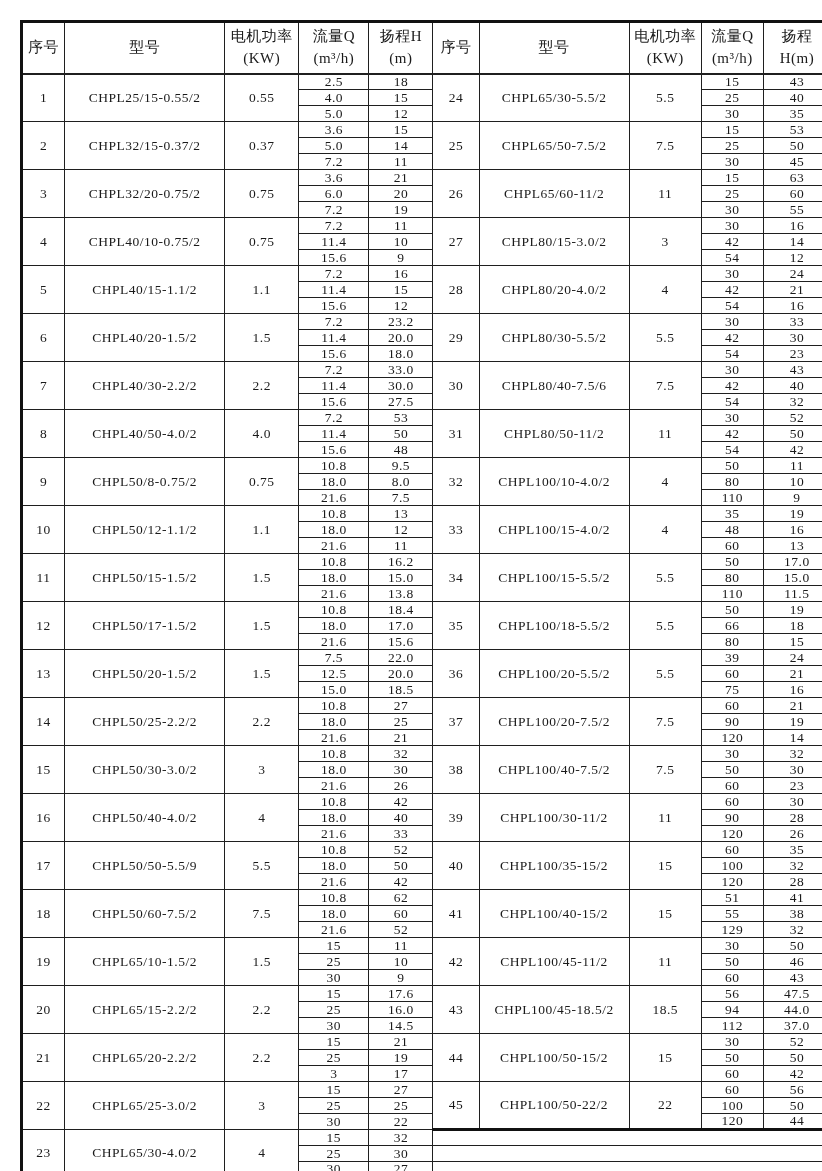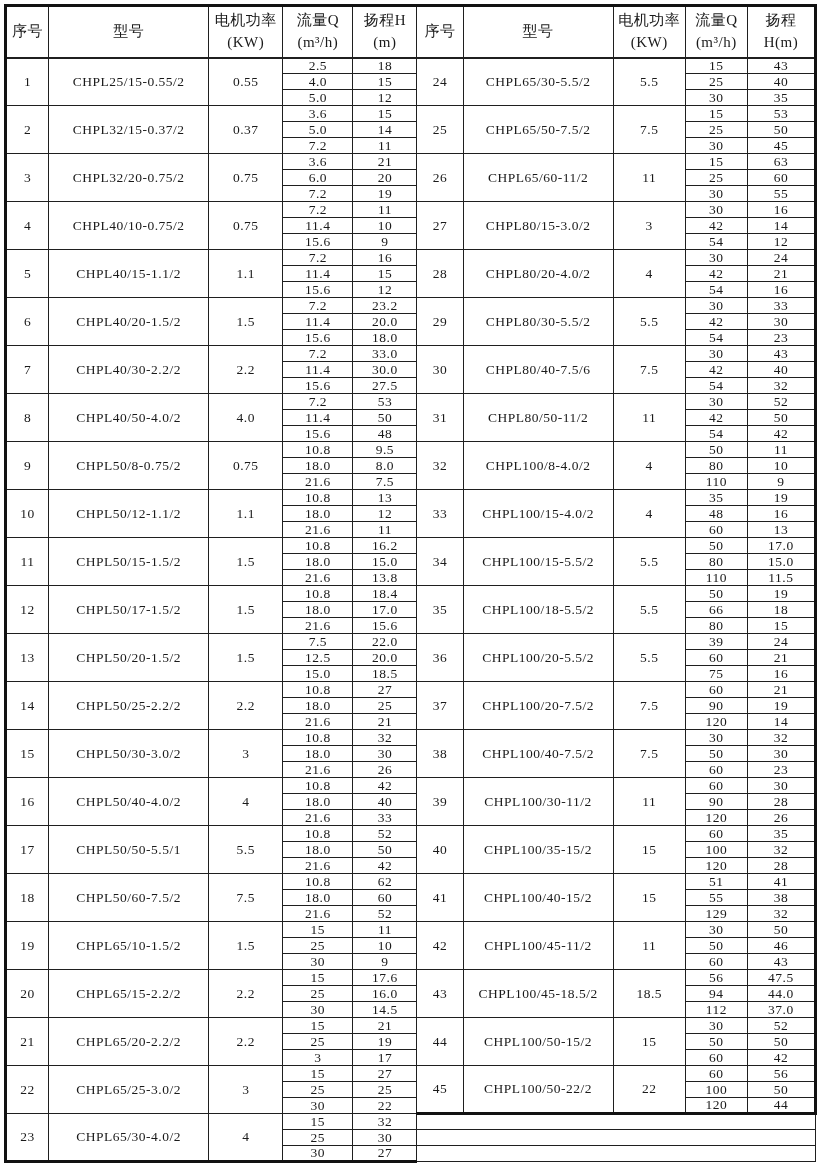--- a/index.html
+++ b/index.html
@@ -4,21 +4,21 @@
 <style>
   html, body {
     margin: 0;
     padding: 0;
     background: #ffffff;
   }
   .page {
     width: 822px;
     height: 1171px;
     box-sizing: border-box;
-    padding: 4px;
+    padding: 20px;
     background: #ffffff;
     font-family: "Liberation Serif", "DejaVu Serif", serif;
     color: #1a1a1a;
   }
   table.spec {
     border-collapse: collapse;
     table-layout: fixed;
     width: 813px;
   }
   table.spec th, table.spec td {
@@ -304,21 +304,21 @@
           <td class="cell-flow">54</td>
           <td class="cell-head outer-right">42</td>
         </tr>
         <tr>
           <td rowspan="3" class="cell-no outer-left main-top">9</td>
           <td rowspan="3" class="cell-model main-top">CHPL50/8-0.75/2</td>
           <td rowspan="3" class="cell-power main-top">0.75</td>
           <td class="cell-flow main-top">10.8</td>
           <td class="cell-head mid-right main-top">9.5</td>
           <td rowspan="3" class="cell-no mid-left main-top">32</td>
-          <td rowspan="3" class="cell-model main-top">CHPL100/8-4.0/2</td>
+          <td rowspan="3" class="cell-model main-top">CHPL100/10-4.0/2</td>
           <td rowspan="3" class="cell-power main-top">4</td>
           <td class="cell-flow main-top">50</td>
           <td class="cell-head outer-right main-top">11</td>
         </tr>
         <tr>
           <td class="cell-flow">18.0</td>
           <td class="cell-head mid-right">8.0</td>
           <td class="cell-flow">80</td>
           <td class="cell-head outer-right">10</td>
         </tr>
@@ -491,21 +491,21 @@
           <td class="cell-head outer-right">28</td>
         </tr>
         <tr>
           <td class="cell-flow">21.6</td>
           <td class="cell-head mid-right">33</td>
           <td class="cell-flow">120</td>
           <td class="cell-head outer-right">26</td>
         </tr>
         <tr>
           <td rowspan="3" class="cell-no outer-left main-top">17</td>
-          <td rowspan="3" class="cell-model main-top">CHPL50/50-5.5/1</td>
+          <td rowspan="3" class="cell-model main-top">CHPL50/50-5.5/9</td>
           <td rowspan="3" class="cell-power main-top">5.5</td>
           <td class="cell-flow main-top">10.8</td>
           <td class="cell-head mid-right main-top">52</td>
           <td rowspan="3" class="cell-no mid-left main-top">40</td>
           <td rowspan="3" class="cell-model main-top">CHPL100/35-15/2</td>
           <td rowspan="3" class="cell-power main-top">15</td>
           <td class="cell-flow main-top">60</td>
           <td class="cell-head outer-right main-top">35</td>
         </tr>
         <tr>

